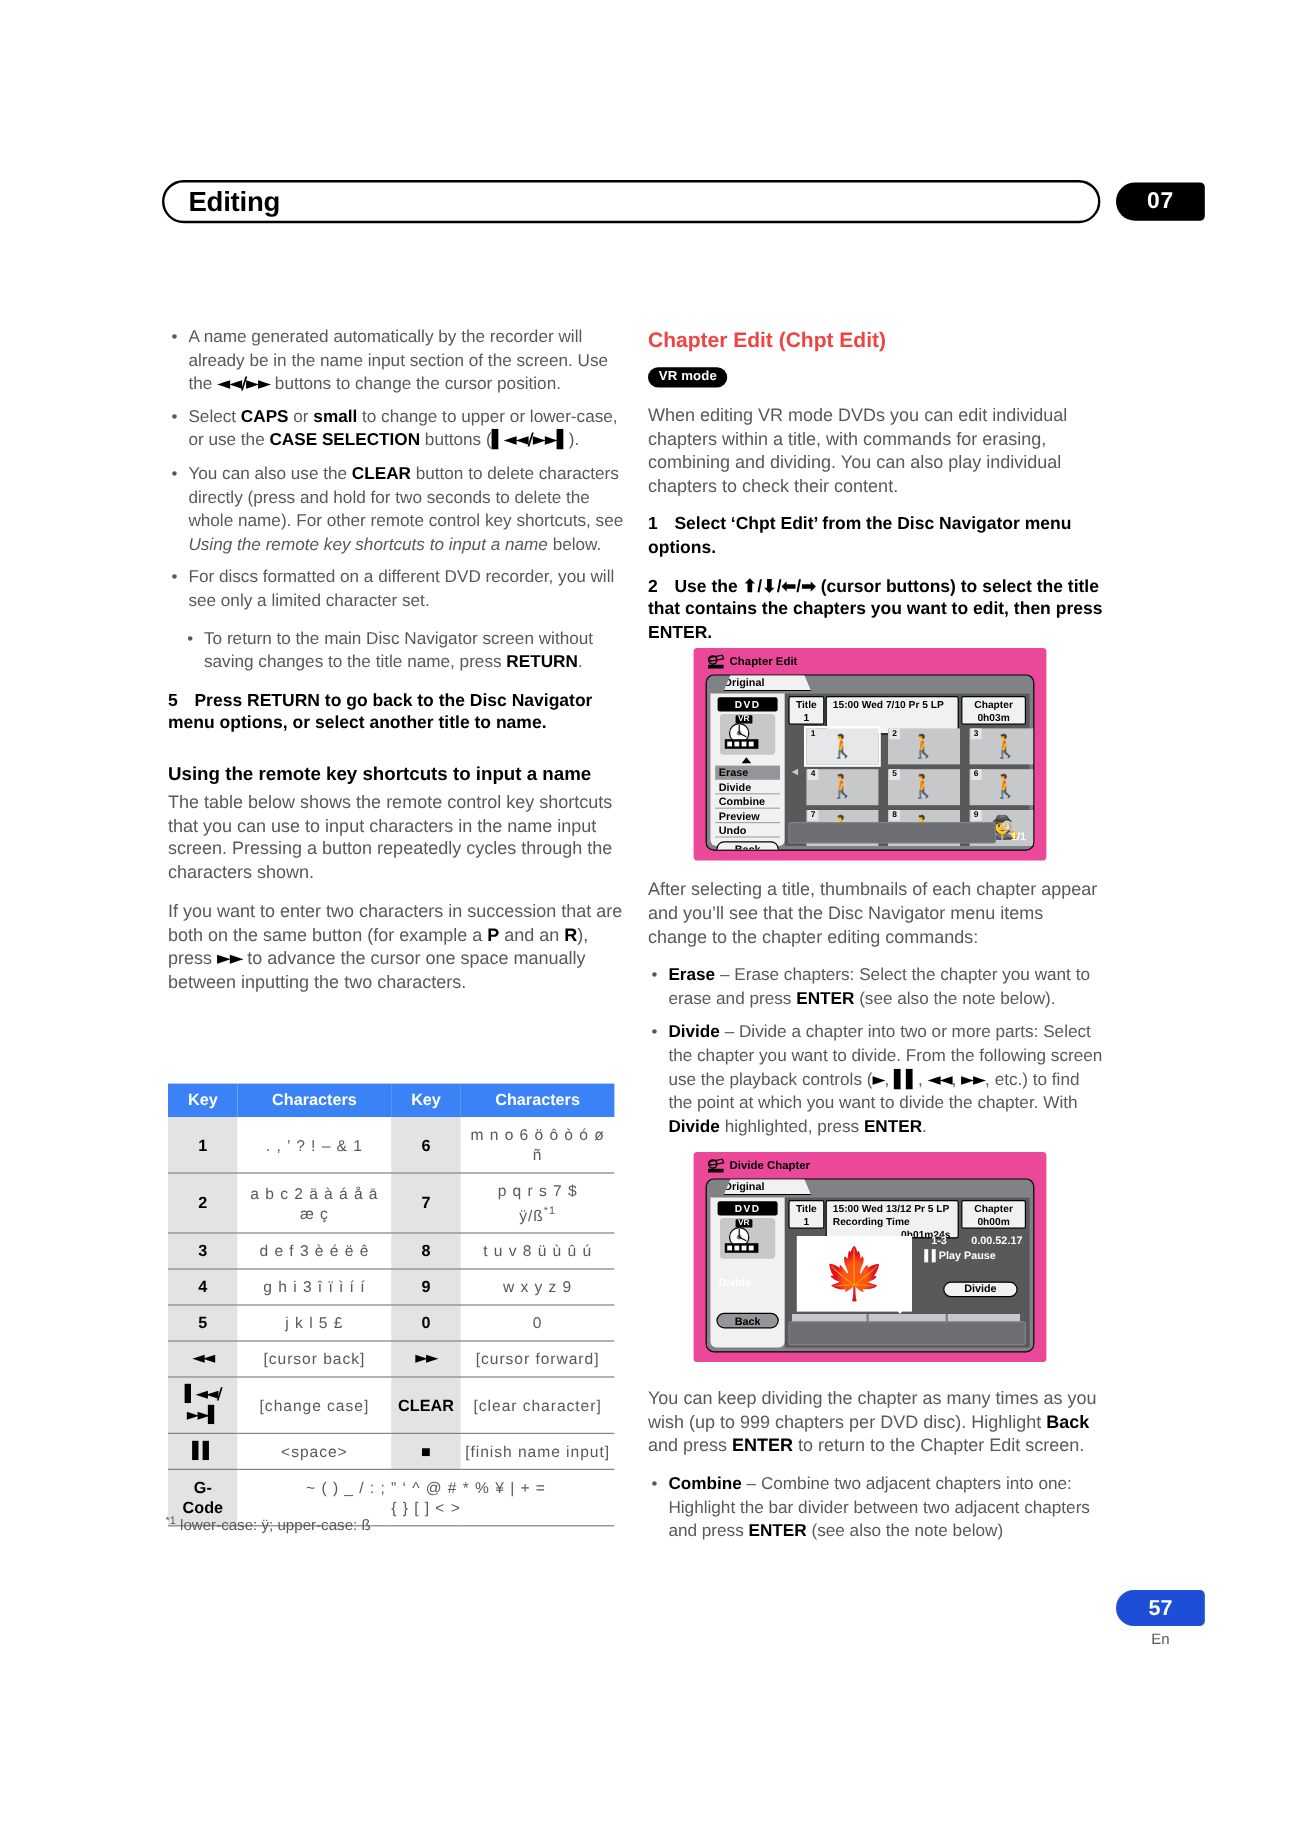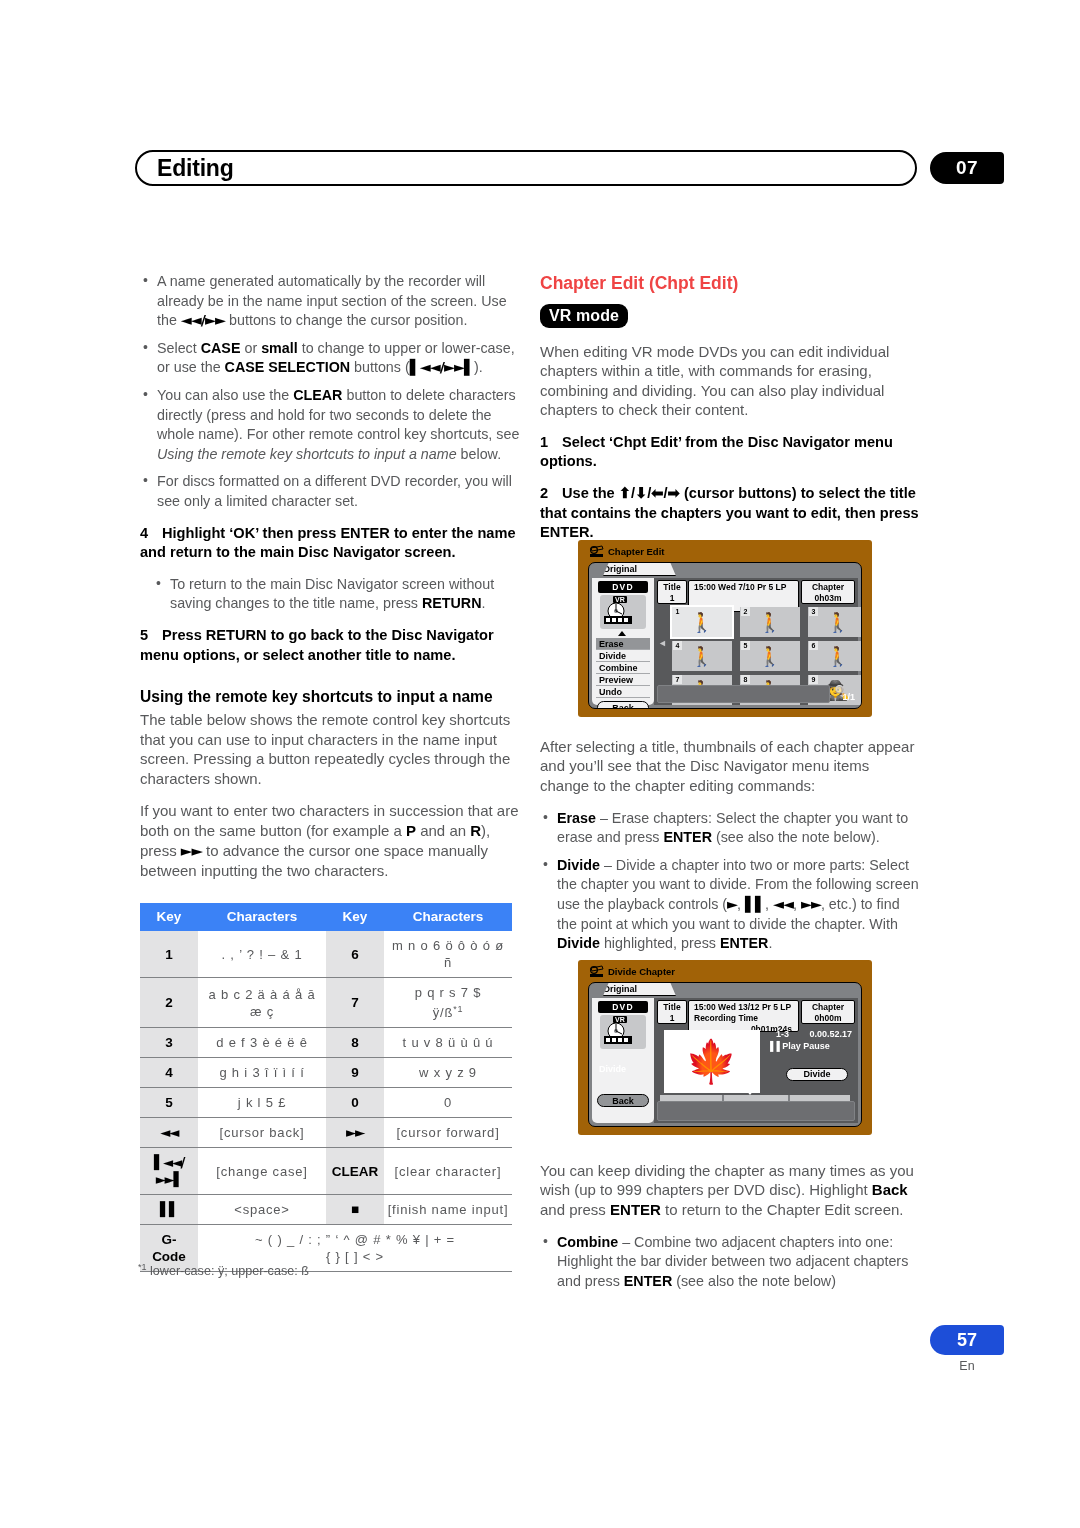--- a/index.html
+++ b/index.html
@@ -68,21 +68,21 @@
   .sub-head {
     font-size:15.6px; font-weight:bold; color:#000;
     line-height:20px; margin:22px 0 3px 0;
   }
   .sec-head {
     font-size:17.5px; font-weight:bold; color:#ef4444;
     line-height:22px; margin:0 0 10px 0;
   }
   .mode-badge {
     display:inline-block; background:#000; color:#fff;
-    font-size:16px; font-weight:bold; letter-spacing:0.1px;
+    font-size:11px; font-weight:bold; letter-spacing:0.1px;
     padding:2.5px 9px 3px 9px; border-radius:9px;
     margin-bottom:14px;
   }
 
   
   #key-table {
     position:absolute; left:140px; top:903px;
     width:372px; border-collapse:collapse;
     font-size:13px;
   }
@@ -106,21 +106,21 @@
   .mono-arrow { font-family:"DejaVu Sans", sans-serif; font-weight:bold; letter-spacing:-1.5px; }
   #table-footnote {
     position:absolute; left:138px; top:1262px;
     font-size:12.6px; color:#58595b;
   }
   #table-footnote sup { font-size:9px; }
 
   
   .shot {
     position:absolute;
-    background:#a16207;
+    background:#ec4899;
     border-radius:3px;
   }
   #shot1 { left:578px; top:540px; width:294px; height:177px; }
   #shot2 { left:578px; top:960px; width:294px; height:175px; }
 
   .shot-title {
     position:absolute; left:30px; top:6px;
     font-size:9.5px; font-weight:bold; color:#000;
   }
   .shot-icon {
@@ -282,28 +282,25 @@
 <div id="header">
   <div id="header-pill"></div>
   <div id="header-title">Editing</div>
   <div id="chapter-badge">07</div>
 </div>
 
 <div class="col" id="col-left">
 
   <ul class="bullets">
     <li>A name generated automatically by the recorder will already be in the name input section of the screen. Use the <b class="arw">◄◄/►►</b> buttons to change the cursor position.</li>
-    <li>Select <b>CASE</b> or <b>small</b> to change to upper or lower-case, or use the <b>CASE SELECTION</b> buttons (<b class="arw">▌◄◄/►►▌</b>).</li>
+    <li>Select <b>CAPS</b> or <b>small</b> to change to upper or lower-case, or use the <b>CASE SELECTION</b> buttons (<b class="arw">▌◄◄/►►▌</b>).</li>
     <li>You can also use the <b>CLEAR</b> button to delete characters directly (press and hold for two seconds to delete the whole name). For other remote control key shortcuts, see <i>Using the remote key shortcuts to input a name</i> below.</li>
     <li>For discs formatted on a different DVD recorder, you will see only a limited character set.</li>
   </ul>
 
-  <div class="step">
-    <span class="num">4</span><span>Highlight ‘OK’ then press ENTER to enter the name and return to the main Disc Navigator screen.</span>
-  </div>
   <ul class="bullets indent">
     <li>To return to the main Disc Navigator screen without saving changes to the title name, press <b>RETURN</b>.</li>
   </ul>
 
   <div class="step">
     <span class="num">5</span><span>Press RETURN to go back to the Disc Navigator menu options, or select another title to name.</span>
   </div>
 
   <div class="sub-head">Using the remote key shortcuts to input a name</div>
   <p class="body-text">The table below shows the remote control key shortcuts that you can use to input characters in the name input screen. Pressing a button repeatedly cycles through the characters shown.</p>

